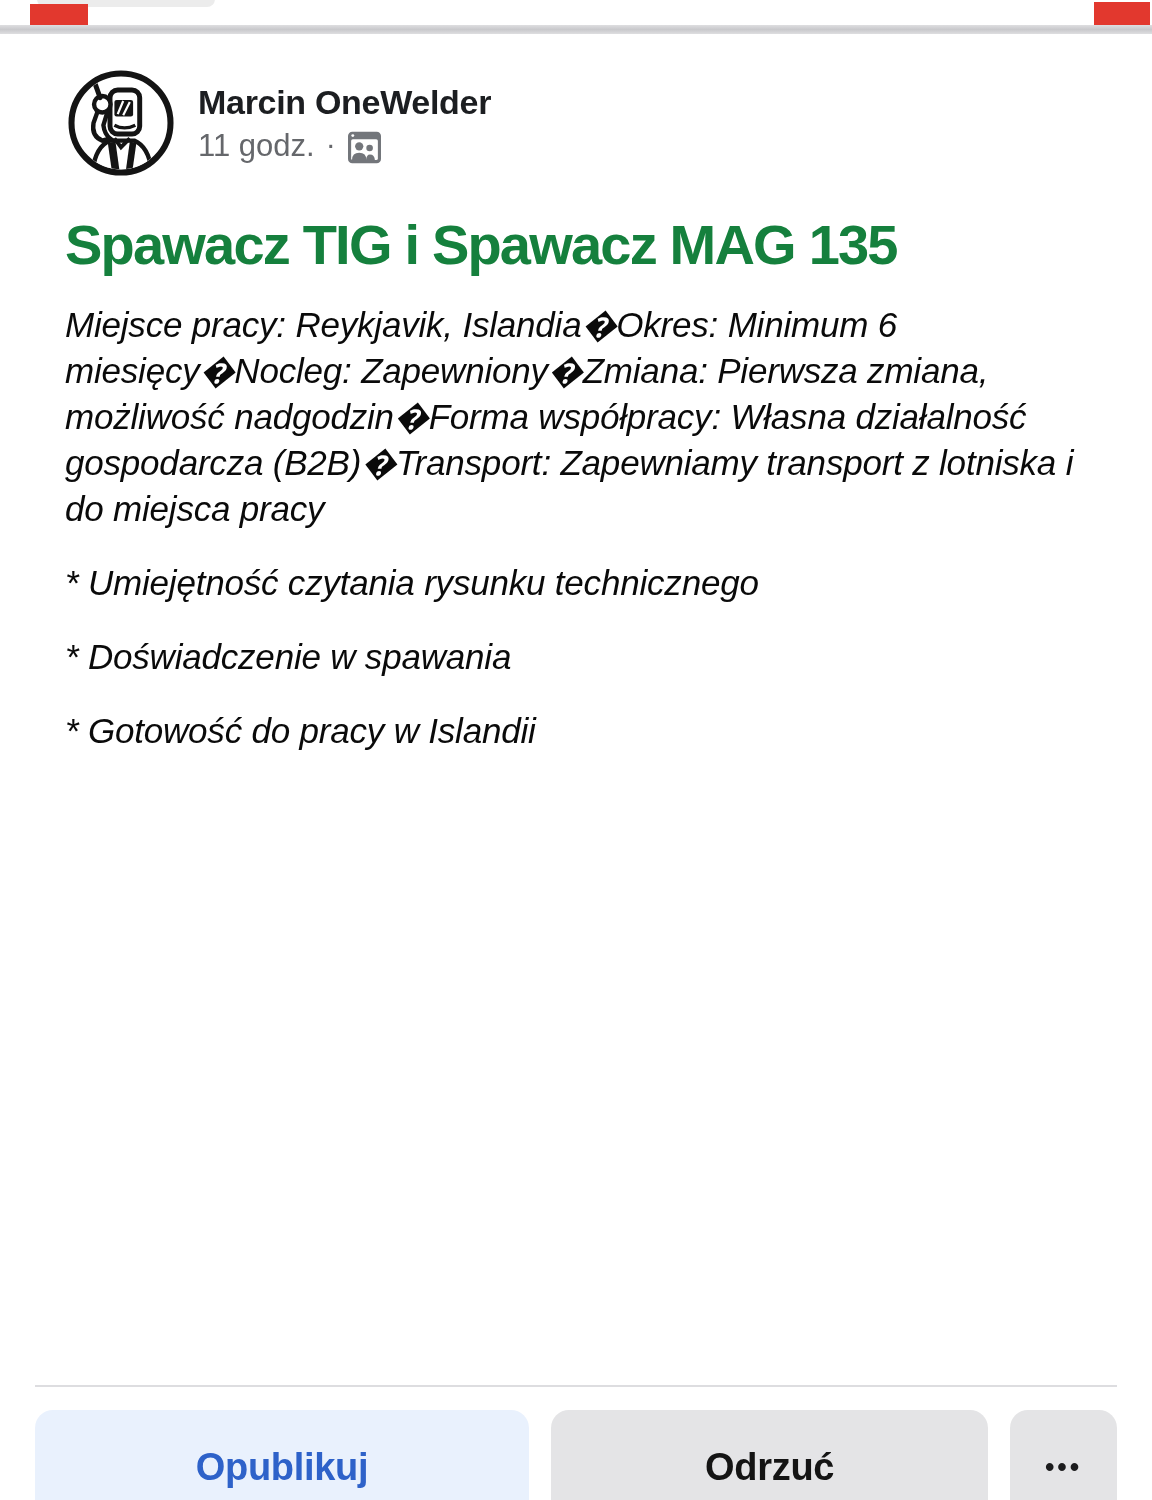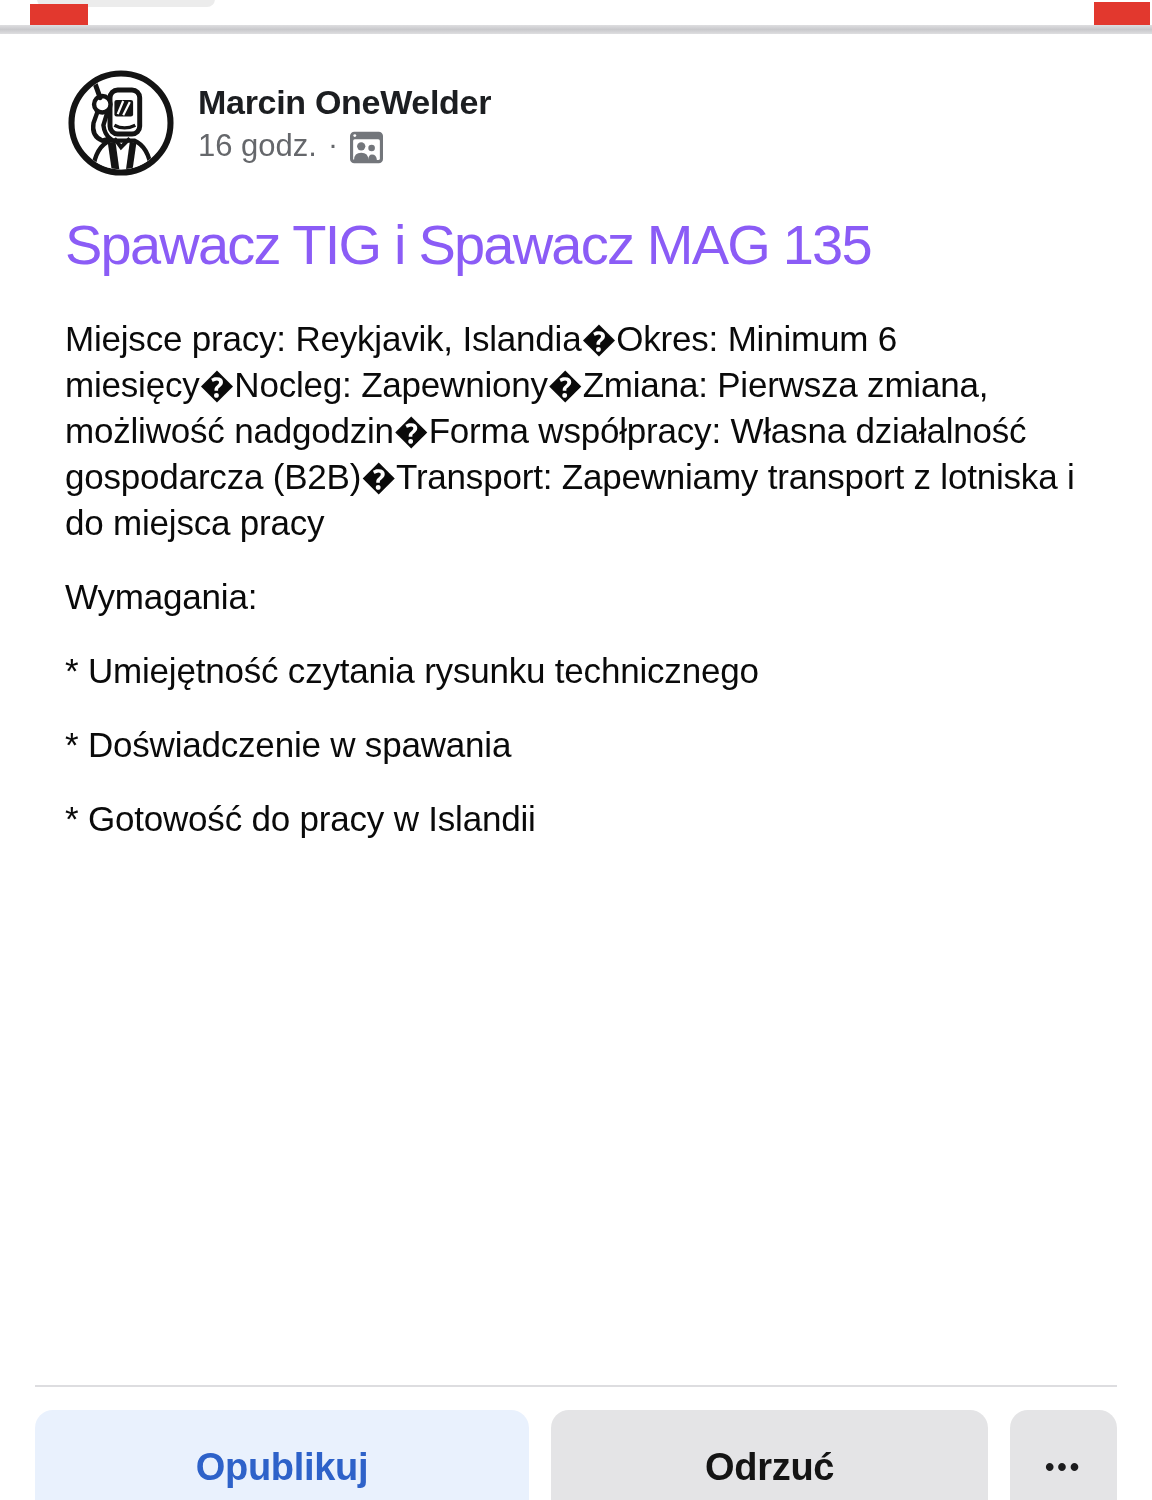--- a/index.html
+++ b/index.html
@@ -41,30 +41,30 @@
     margin-top: 6px;
     font-size: 31px; color: #65676b;
   }
   .meta-row .sep { font-size: 30px; line-height: 1; position: relative; top: -2px; }
   .group-icon { width: 35px; height: 33px; position: relative; top: 1px; }
   
   .post-title {
     margin: 212px 0 12px 65px;
     position: absolute; left: 0; top: 0;
     white-space: nowrap;
-    font-size: 56px; font-weight: 400; letter-spacing: -1.8px;
-    color: #8b5cf6;
+    font-size: 56px; font-weight: 700; letter-spacing: -1.8px;
+    color: #15803d;
   }
   
   .post-body {
     position: absolute; left: 65px; top: 300px; width: 1022px;
     font-size: 35px; line-height: 46px; letter-spacing: -0.2px;
     color: #0a0a0a;
   }
-  .post-body p { margin: 16px 0 28px 0; }
+  .post-body p { margin: 2px 0 28px 0; font-style: italic; }
   
   .footer-divider {
     position: absolute; left: 35px; top: 1385px; width: 1082px; height: 2px;
     background: #dddde0;
   }
   .actions {
     position: absolute; left: 35px; top: 1410px; width: 1082px;
     display: flex; gap: 22px;
   }
   .btn {
@@ -113,40 +113,39 @@
         <path d="M33 66 Q23 62 25 50 L30 36 L38 39 L34 52 Q35 60 40 64 Z" fill="#ffffff" stroke="#141414" stroke-width="4"></path>
         <circle cx="33" cy="33" r="7.5" fill="#ffffff" stroke="#141414" stroke-width="4"></circle>
 
         <path d="M31 27 L26 13" stroke="#141414" stroke-width="4.5" stroke-linecap="round"></path>
         <path d="M24 10 l-3 -4 M27 9 l0 -5" stroke="#141414" stroke-width="2.5" stroke-linecap="round"></path>
       </g>
     </svg>
     <div>
       <div class="author-name">Marcin OneWelder</div>
       <div class="meta-row">
-        <span>16 godz.</span>
+        <span>11 godz.</span>
         <span class="sep">·</span>
         <svg class="group-icon" viewBox="0 0 21 20">
           <rect x="0.5" y="0.5" width="20" height="19" rx="2.6" fill="#73767b"></rect>
           <rect x="2.4" y="5" width="16.2" height="12.6" rx="1" fill="#ffffff"></rect>
           <circle cx="3.4" cy="2.8" r="0.9" fill="#ffffff"></circle>
           <circle cx="7.3" cy="9.3" r="2.5" fill="#73767b"></circle>
           <path d="M2.9 17.6 Q3 13.2 7.3 13.2 Q11.6 13.2 11.7 17.6 Z" fill="#73767b"></path>
           <circle cx="13.6" cy="10.3" r="2" fill="#73767b"></circle>
           <path d="M11.4 17.6 Q11.7 14.2 13.8 14.2 Q16.6 14.2 16.8 17.6 Z" fill="#73767b"></path>
         </svg>
       </div>
     </div>
   </div>
 
   <h1 class="post-title">Spawacz TIG i Spawacz MAG 135</h1>
 
   <div class="post-body">
     <p>Miejsce pracy: Reykjavik, Islandia�Okres: Minimum 6 miesięcy�Nocleg: Zapewniony�Zmiana: Pierwsza zmiana, możliwość nadgodzin�Forma współpracy: Własna działalność gospodarcza (B2B)�Transport: Zapewniamy transport z lotniska i do miejsca pracy</p>
-    <p>Wymagania:</p>
     <p>* Umiejętność czytania rysunku technicznego</p>
     <p>* Doświadczenie w spawania</p>
     <p>* Gotowość do pracy w Islandii</p>
   </div>
 
   <div class="footer-divider"></div>
   <div class="actions">
     <button class="btn publish">Opublikuj</button>
     <button class="btn reject">Odrzuć</button>
     <button class="btn more">•••</button>

